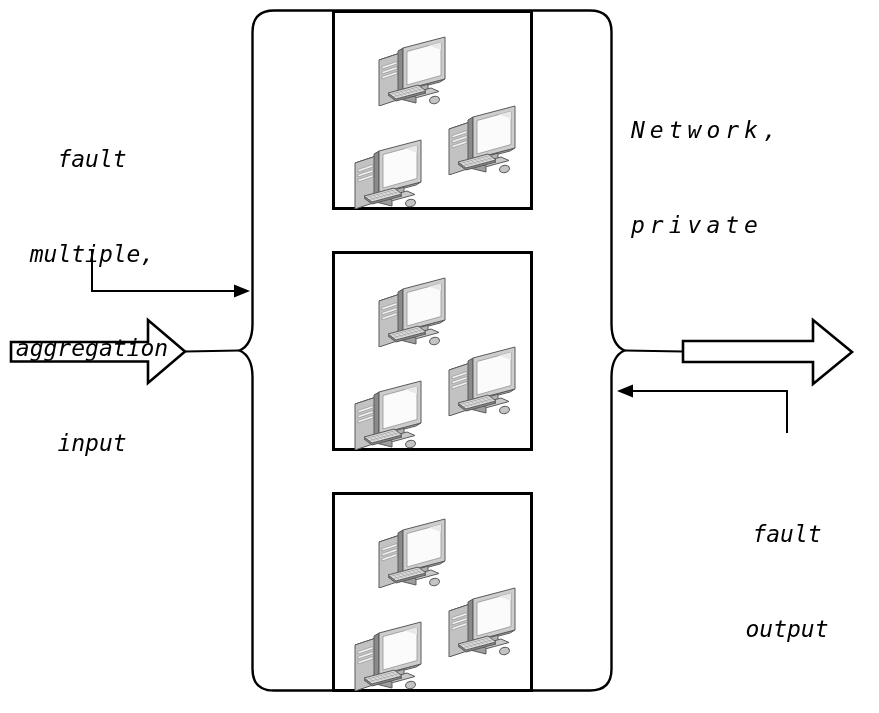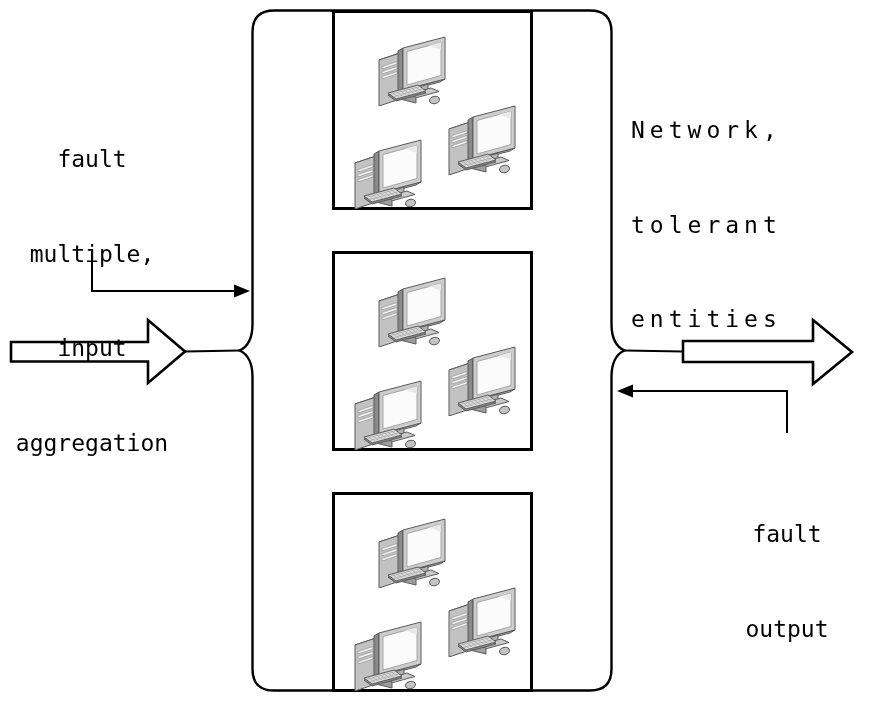--- a/index.html
+++ b/index.html
@@ -23,21 +23,21 @@
   .group-box.g3{top:492px;}
   .computer{position:absolute;width:80px;height:76px;}
   .computer.cA{left:37px;top:17px;}
   .computer.cB{left:107px;top:86px;}
   .computer.cC{left:13px;top:120px;}
   .label{
     position:absolute;
     font-size:23px;line-height:31.5px;
     white-space:pre;
   }
-  .label .ln{display:block;}
+  .label .ln{display:block;font-style:italic;}
   .label-input{left:6px;top:81px;width:172px;text-align:center;}
   .label-input .emph{font-weight:bold;}
   .label-network{left:631px;top:52px;width:240px;text-align:left;letter-spacing:5px;}
   .label-output{left:700px;top:456px;width:174px;text-align:center;}
   .defs-holder{position:absolute;width:0;height:0;overflow:hidden;}
 </style>
 </head>
 <body>
 
 <div class="stage">
@@ -139,28 +139,27 @@
         <use href="#pc"></use>
       </svg>
     <svg class="computer cC">
         <use href="#pc"></use>
       </svg>
   </div>
 
   <div class="label label-input">
     <span class="ln">fault</span>
     <span class="ln">multiple,</span>
+    <span class="ln">aggregation</span>
     <span class="ln">input</span>
-    <span class="ln">aggregation</span>
   </div>
 
   <div class="label label-network">
     <span class="ln">Network,</span>
-    <span class="ln">tolerant</span>
-    <span class="ln">entities</span>
+    <span class="ln">private</span>
   </div>
 
   <div class="label label-output">
     <span class="ln">fault</span>
     <span class="ln">output</span>
     
   </div>
 
 </div>
 

